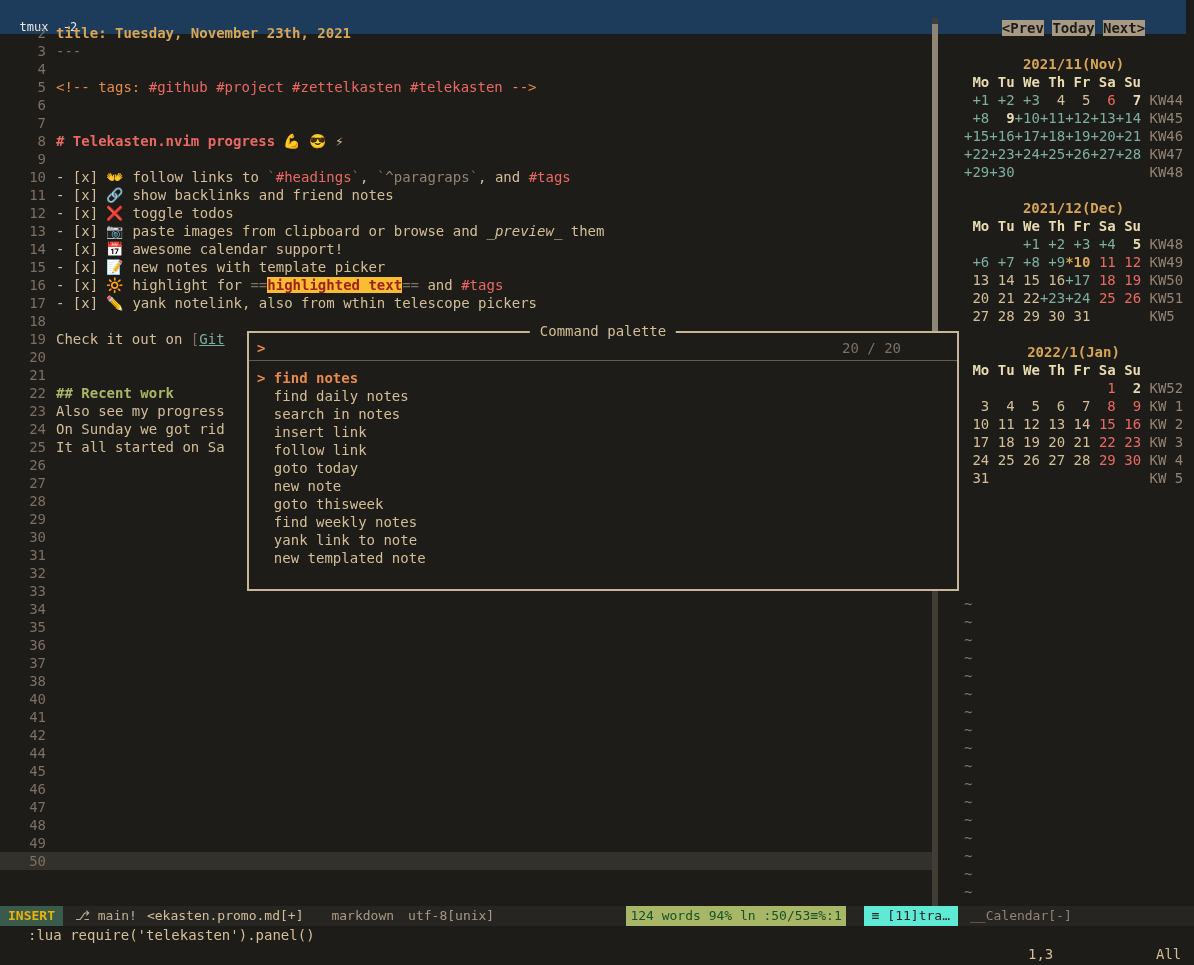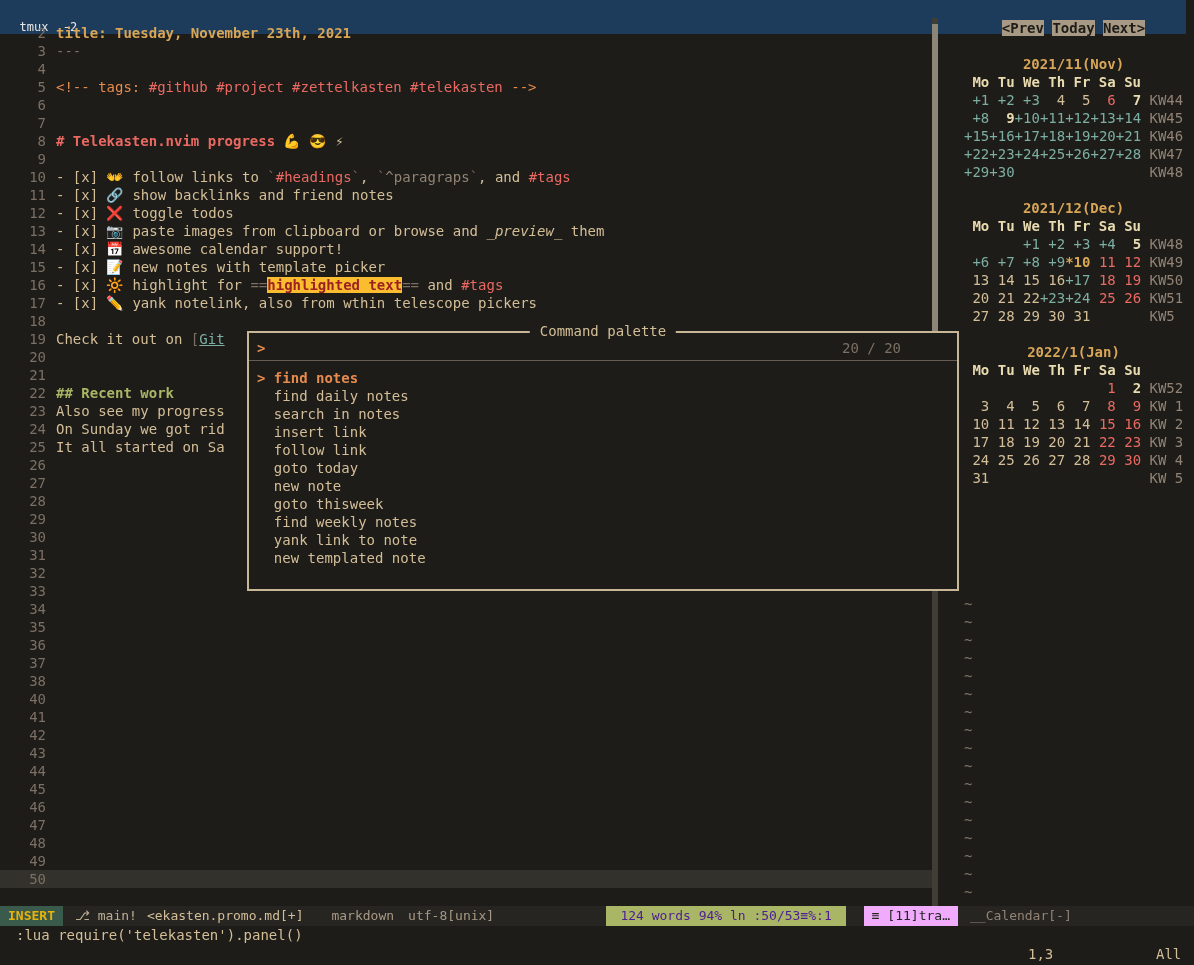--- a/index.html
+++ b/index.html
@@ -62,25 +62,25 @@
   .pal-item.sel{color:#e78a4e;font-weight:bold}
   
   #statusbar{position:absolute;top:906px;left:0;width:1194px;height:20px;background:#262522;
     display:flex;align-items:stretch;line-height:20px;font-size:13px;white-space:pre}
   .seg-mode{background:#3a5a4c;color:#eab308;font-weight:bold;padding:0 8px}
   .seg-branch{margin-left:12px;color:#bdae93}
   .seg-file{margin-left:10px;color:#d4be98}
   .seg-ft{margin-left:28px;color:#a89984}
   .seg-enc{margin-left:14px;color:#a89984}
   .sb-spacer{flex:1}
-  .seg-stats{background:#a9b665;color:#4c1d95;padding:0 14px}
-  .seg-buf{background:#f0abfc;color:#262522;margin-left:18px;padding:0 8px}
+  .seg-stats{background:#a9b665;color:#14532d;padding:0 4px}
+  .seg-buf{background:#5eead4;color:#262522;margin-left:18px;padding:0 8px}
   .seg-cal{width:236px;flex:none;color:#928374;padding-left:12px;box-sizing:border-box}
   
-  #cmdline{position:absolute;top:926px;left:0;height:18px;white-space:pre;padding-left:16px;color:#d4be98}
+  #cmdline{position:absolute;top:926px;left:12px;height:18px;white-space:pre;padding-left:16px;color:#d4be98}
   #modeline{position:absolute;top:944px;left:0;width:1194px;height:21px;line-height:20px;white-space:pre}
   #ml-ruler{position:absolute;left:1028px;top:0;color:#d4be98}
   #ml-scroll{position:absolute;left:1156px;top:0;color:#d4be98}
 </style>
 </head>
 <body>
 
 <div id="tmuxbar">
   <span>tmux  -2</span>
 </div>
@@ -237,24 +237,20 @@
     <div class="ed-line">
       <span class="ln">40</span>
       <span class="ct"></span>
     </div>
     <div class="ed-line">
       <span class="ln">41</span>
       <span class="ct"></span>
     </div>
     <div class="ed-line">
       <span class="ln">42</span>
-      <span class="ct"></span>
-    </div>
-    <div class="ed-line">
-      <span class="ln">43</span>
       <span class="ct"></span>
     </div>
     <div class="ed-line">
       <span class="ln">44</span>
       <span class="ct"></span>
     </div>
     <div class="ed-line">
       <span class="ln">45</span>
       <span class="ct"></span>
     </div>

